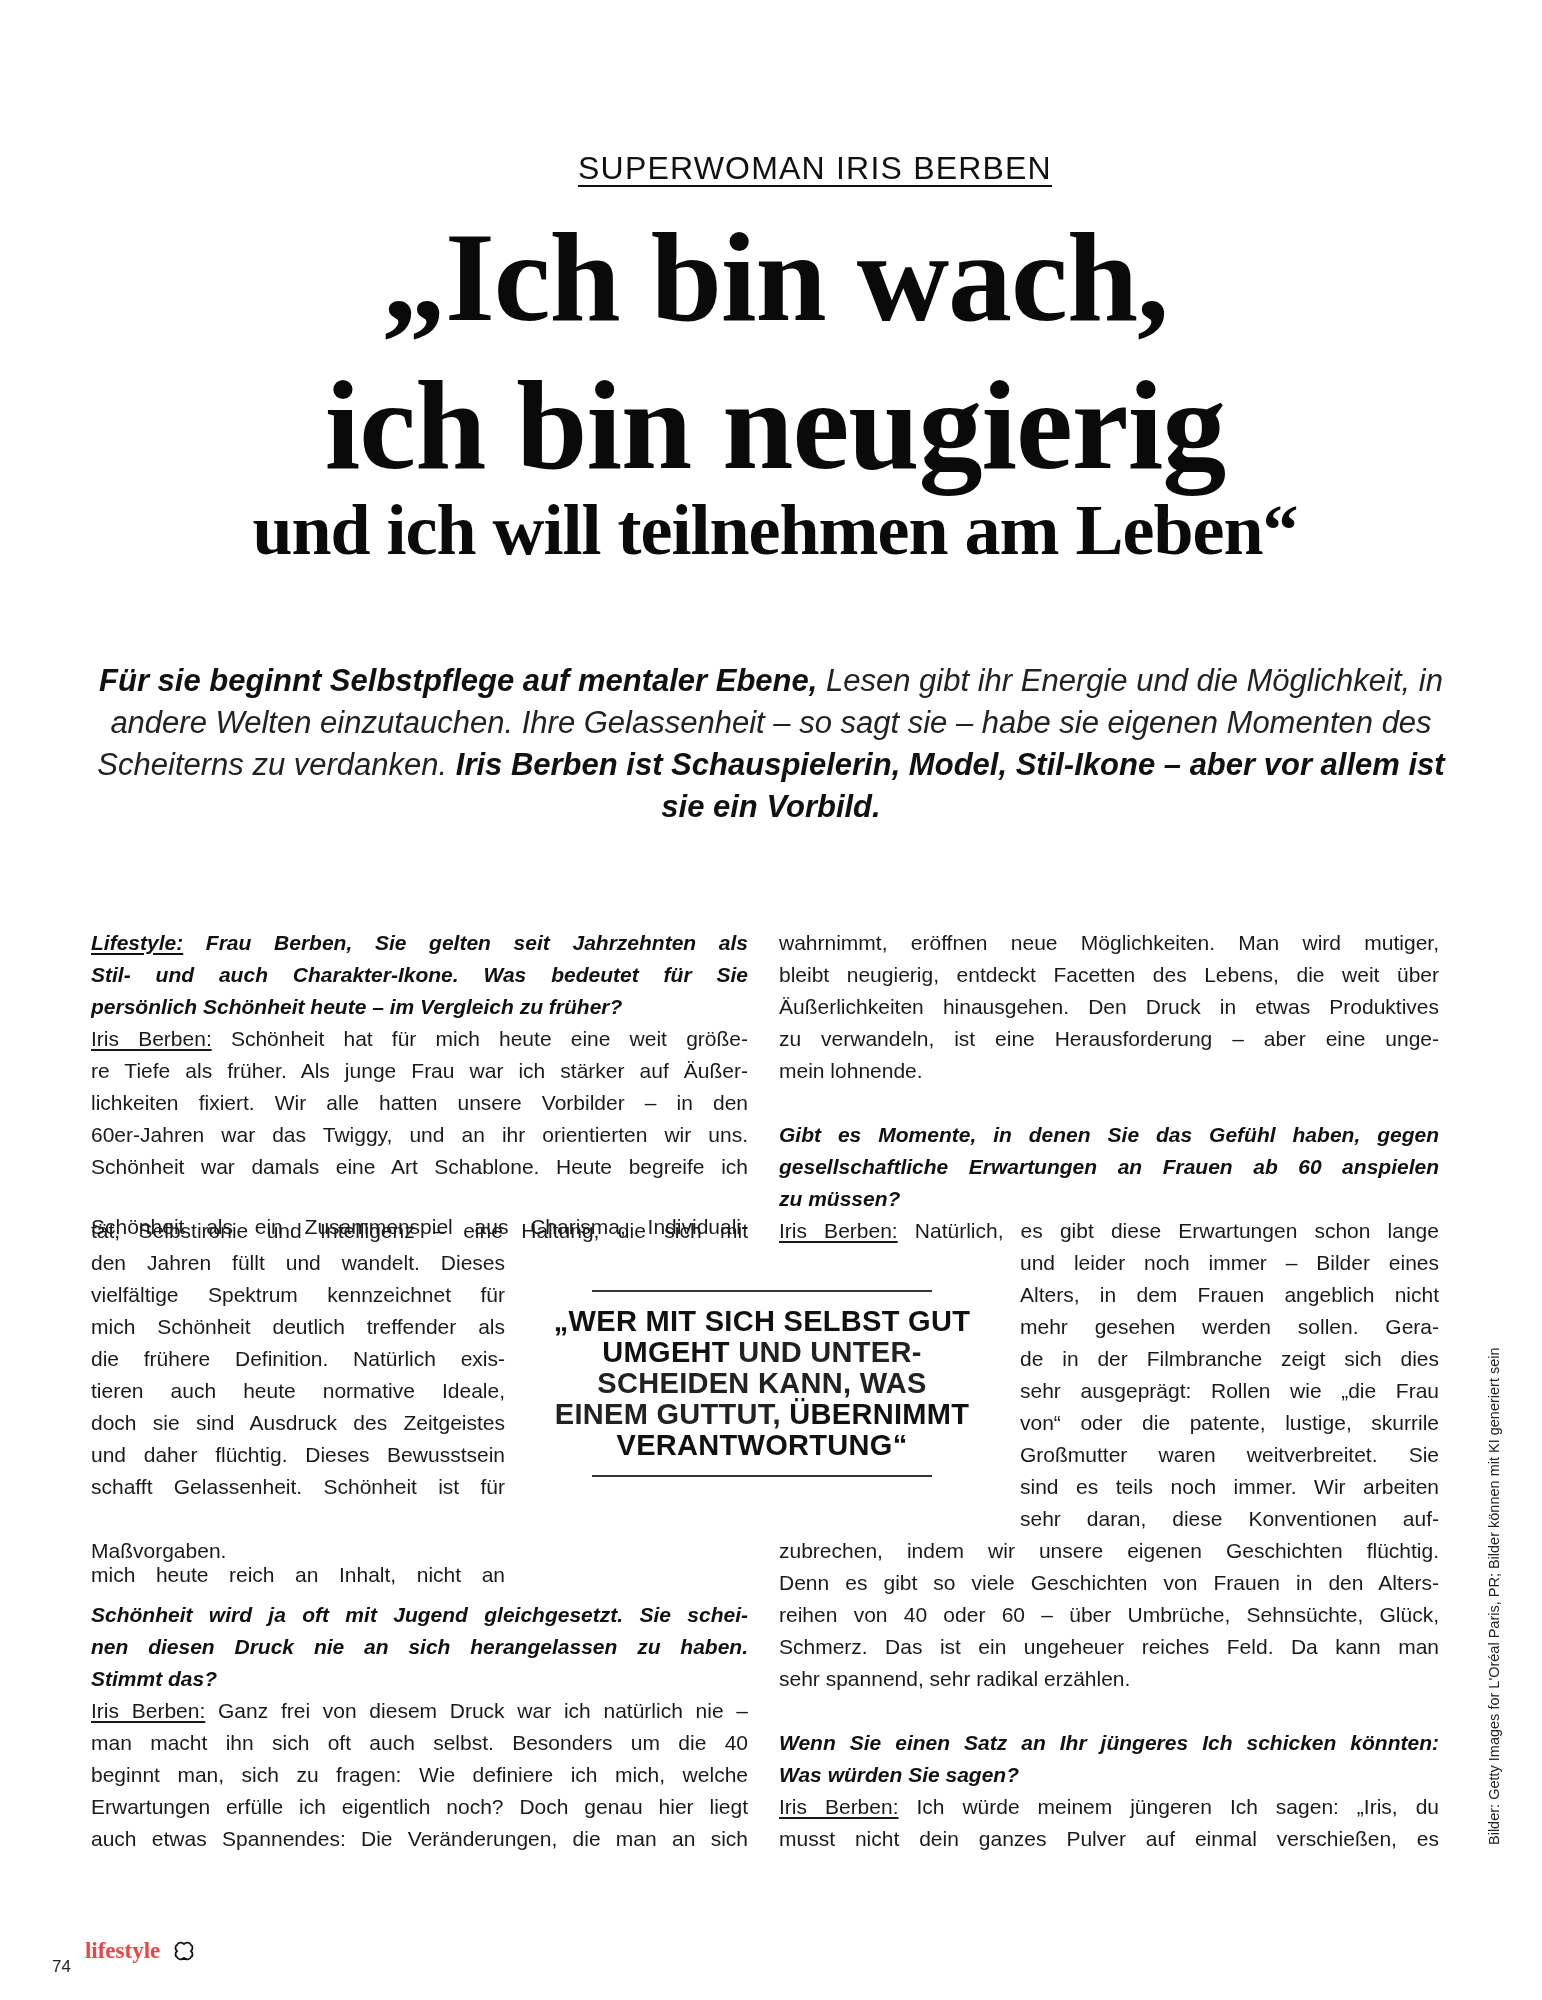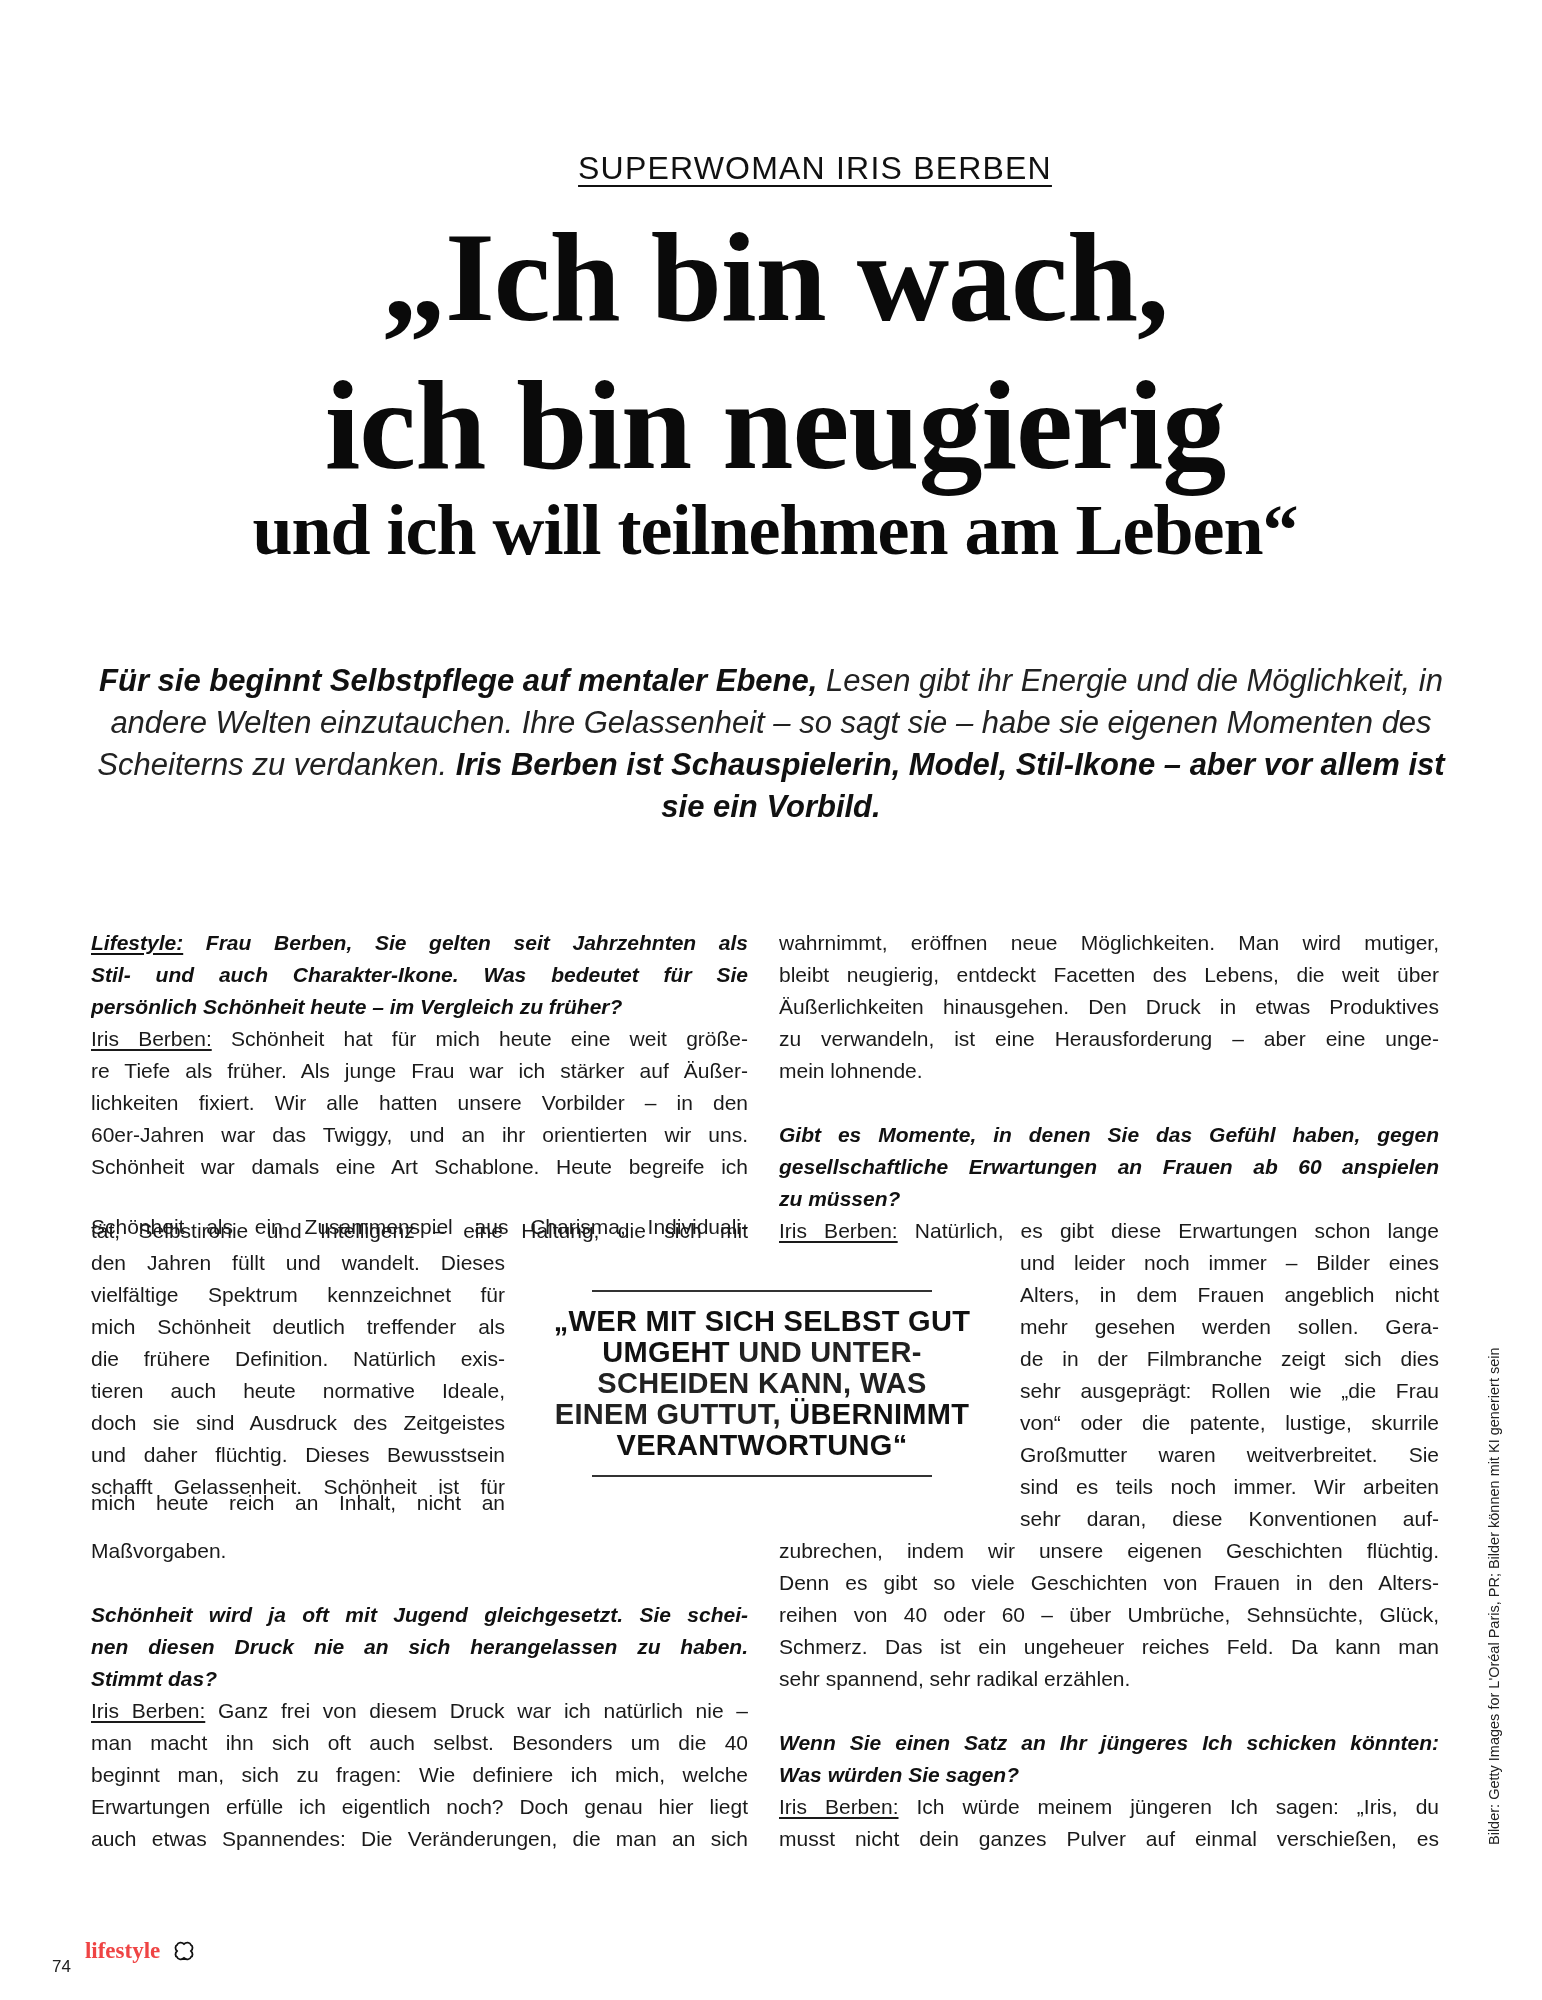--- a/index.html
+++ b/index.html
@@ -57,21 +57,21 @@
   <div class="line L" style="top:1216px">tät, Selbstironie und Intelligenz – eine Haltung, die sich mit</div>
 
   <div class="line Lnarrow" style="top:1248px">den Jahren füllt und wandelt. Dieses</div>
   <div class="line Lnarrow" style="top:1280px">vielfältige Spektrum kennzeichnet für</div>
   <div class="line Lnarrow" style="top:1312px">mich Schönheit deutlich treffender als</div>
   <div class="line Lnarrow" style="top:1344px">die frühere Definition. Natürlich exis-</div>
   <div class="line Lnarrow" style="top:1376px">tieren auch heute normative Ideale,</div>
   <div class="line Lnarrow" style="top:1408px">doch sie sind Ausdruck des Zeitgeistes</div>
   <div class="line Lnarrow" style="top:1440px">und daher flüchtig. Dieses Bewusstsein</div>
   <div class="line Lnarrow" style="top:1472px">schafft Gelassenheit. Schönheit ist für</div>
-  <div class="line Lnarrow" style="top:1488px">mich heute reich an Inhalt, nicht an</div>
+  <div class="line Lnarrow" style="top:1560px">mich heute reich an Inhalt, nicht an</div>
   <div class="line Lnarrow last" style="top:1536px">Maßvorgaben.</div>
 
   <div class="line L q" style="top:1600px">Schönheit wird ja oft mit Jugend gleichgesetzt. Sie schei-</div>
   <div class="line L q" style="top:1632px">nen diesen Druck nie an sich herangelassen zu haben.</div>
   <div class="line L q last" style="top:1664px">Stimmt das?</div>
 
   <div class="line L" style="top:1696px"><span class="u">Iris Berben:</span><span> Ganz frei von diesem Druck war ich natürlich nie –</span></div>
   <div class="line L" style="top:1728px">man macht ihn sich oft auch selbst. Besonders um die 40</div>
   <div class="line L" style="top:1760px">beginnt man, sich zu fragen: Wie definiere ich mich, welche</div>
   <div class="line L" style="top:1792px">Erwartungen erfülle ich eigentlich noch? Doch genau hier liegt</div>

